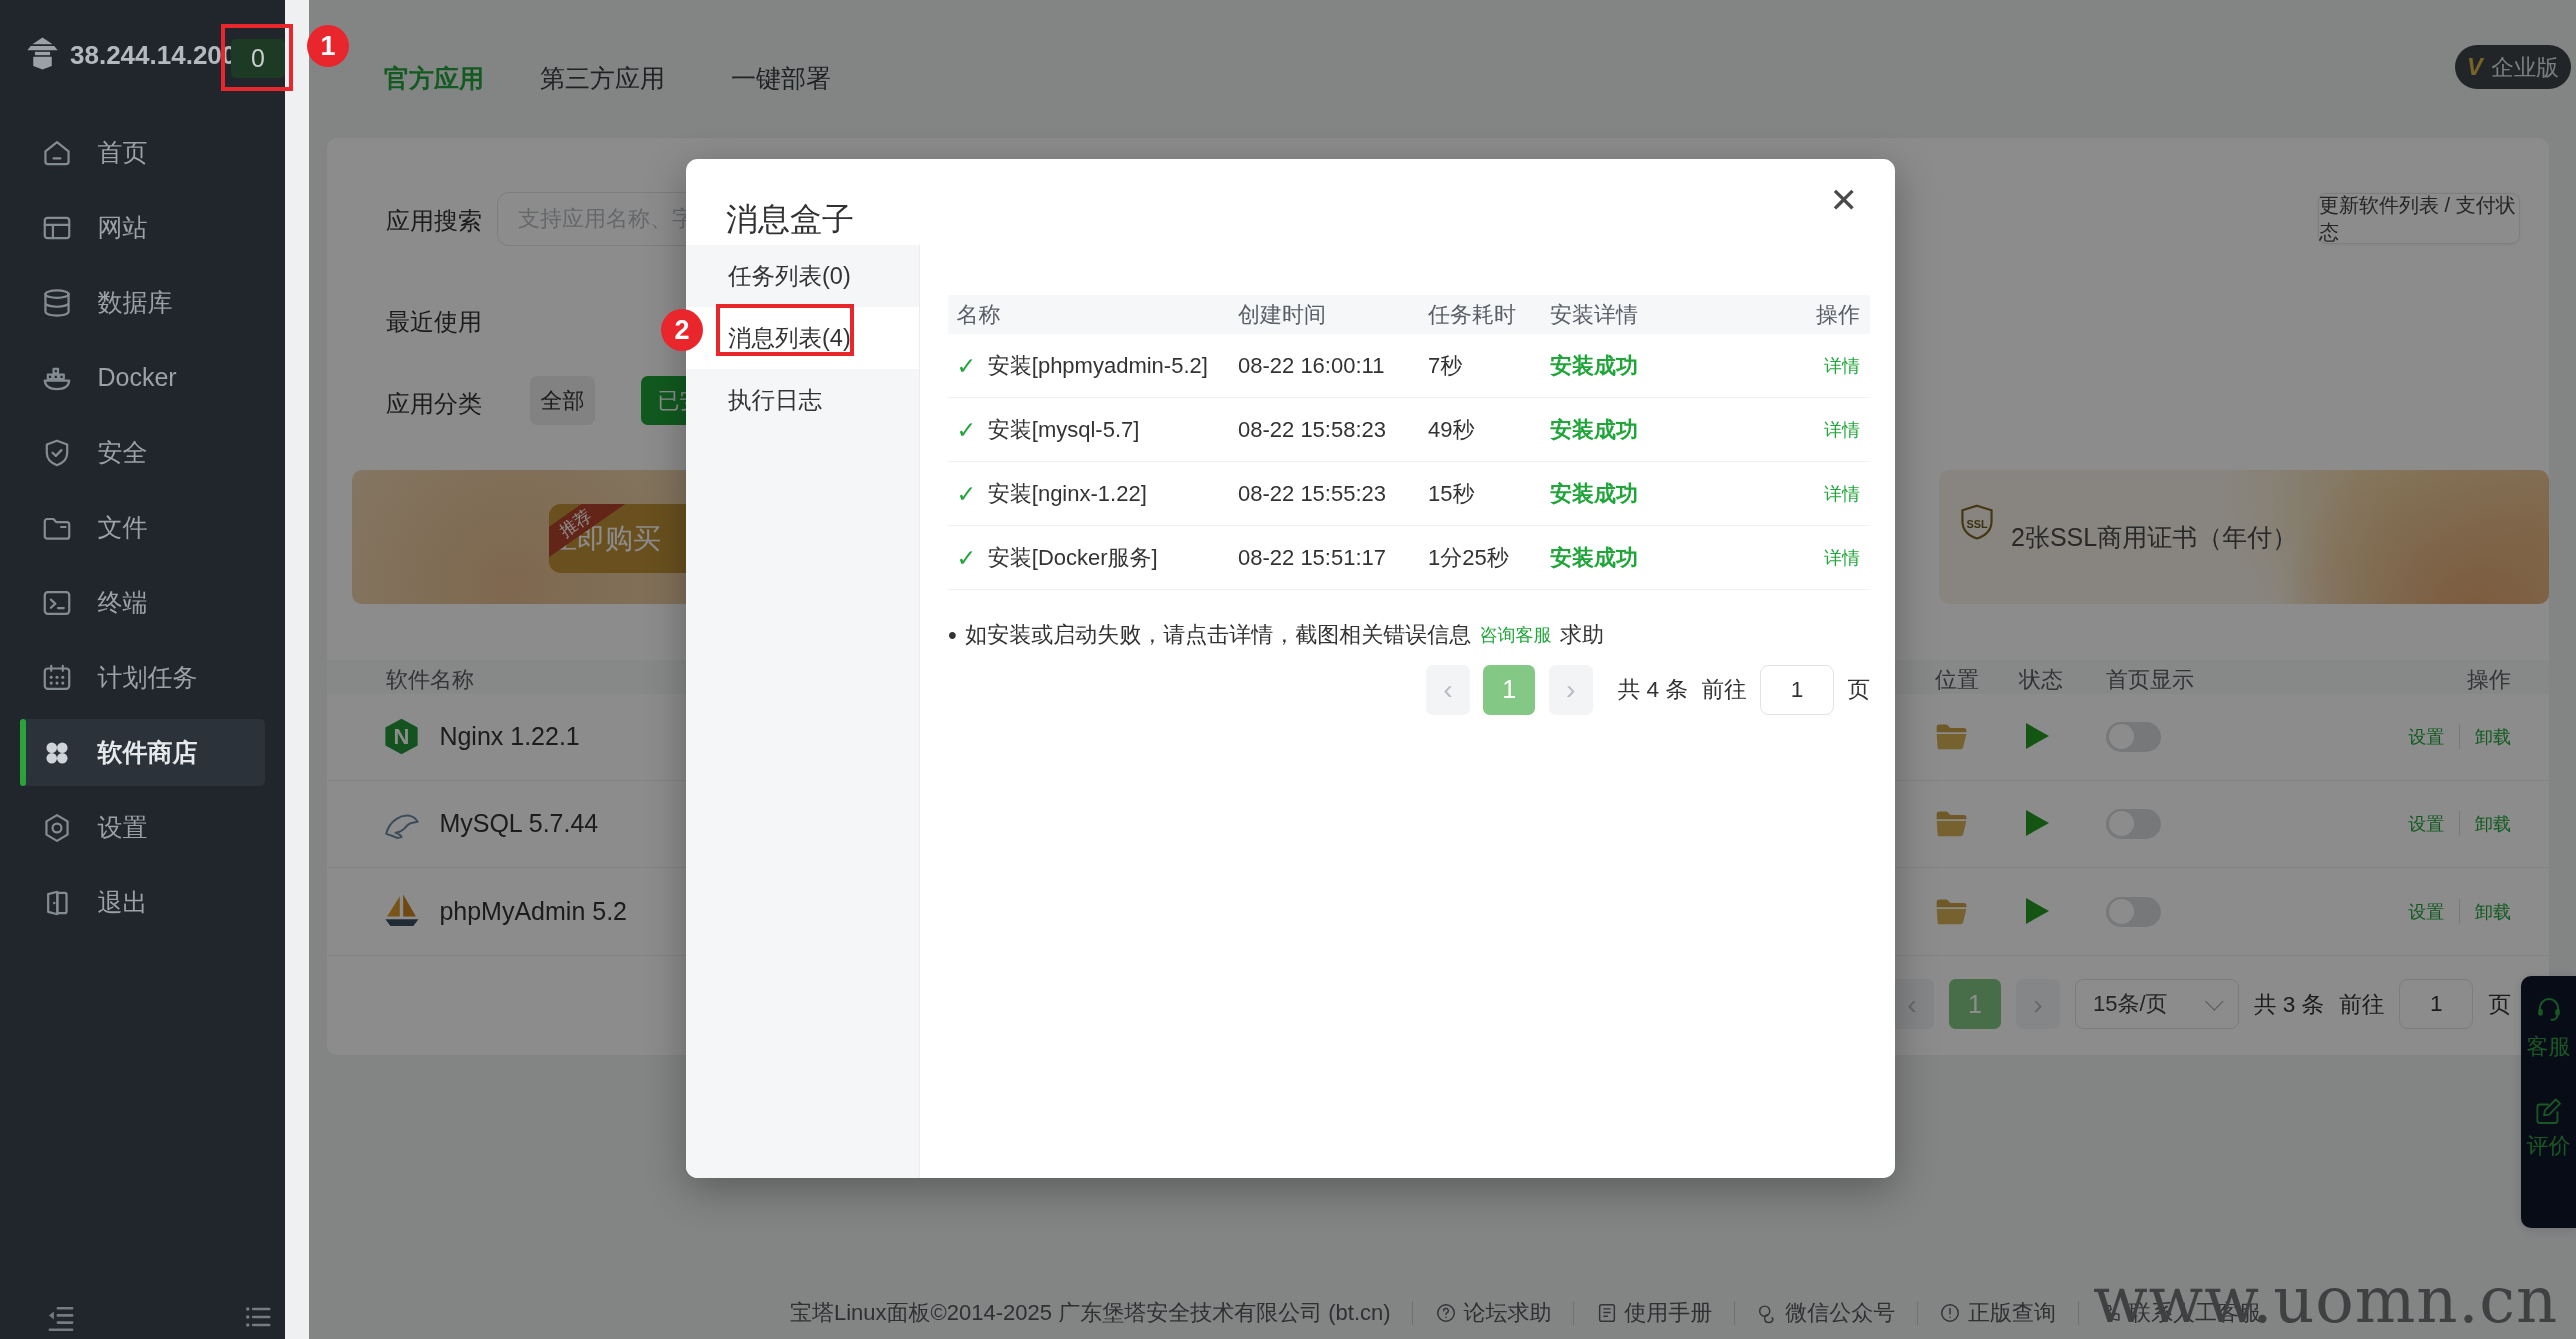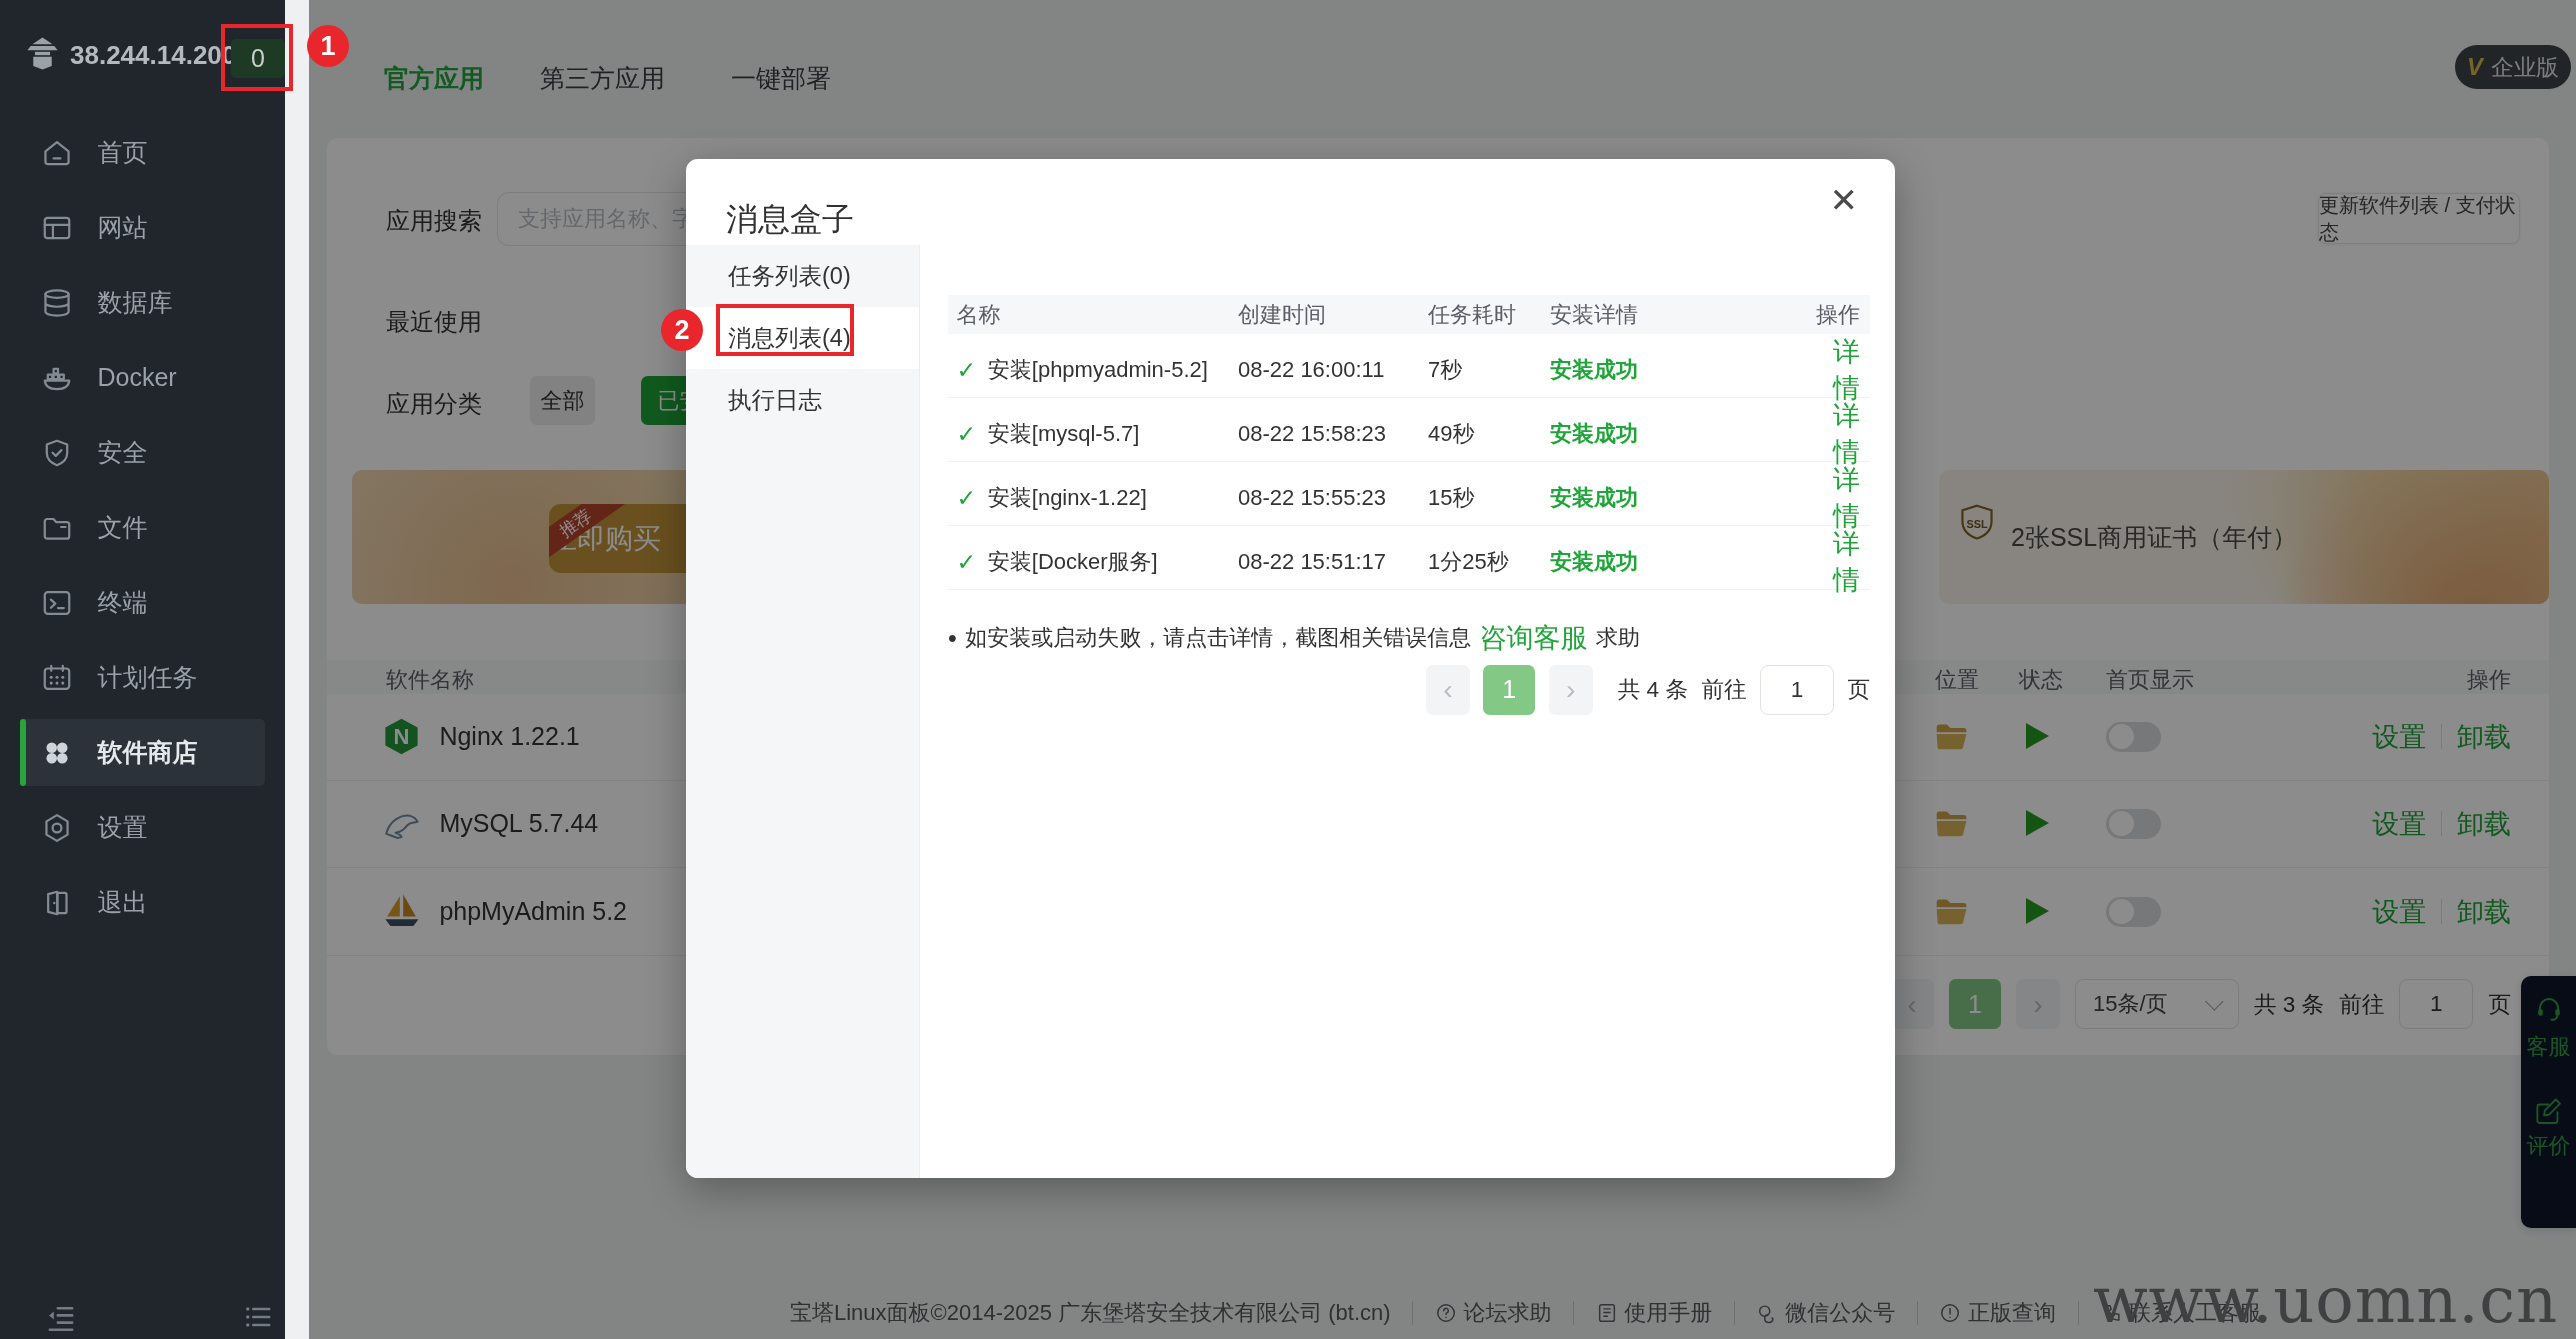--- a/index.html
+++ b/index.html
@@ -67,21 +67,21 @@
   .soft-row{position:absolute;left:0;width:100%;height:87px;border-bottom:0.8px solid #efefef;}
   .soft-name{position:absolute;left:55px;top:0;height:87px;display:flex;align-items:center;gap:18.4px;font-size:25px;color:#333;}
   .soft-icon{width:39px;height:39px;position:relative;flex:0 0 39px;}
   .nginx-letter{position:absolute;left:0;top:0;width:39px;height:39px;display:flex;align-items:center;justify-content:center;
                 color:#fff;font-weight:bold;font-size:22px;}
   .cell-folder{position:absolute;left:1608px;top:28.5px;width:34px;height:28.5px;}
   .cell-play{position:absolute;left:1699px;top:30px;width:0;height:0;border-left:23.5px solid #259b24;border-top:13.4px solid transparent;border-bottom:13.4px solid transparent;cursor:pointer;}
   .toggle{position:absolute;left:1779px;top:28.5px;width:55px;height:30px;background:#d7dbdf;border-radius:15px;cursor:pointer;}
   .toggle::after{content:"";position:absolute;left:2.5px;top:2.5px;width:25px;height:25px;background:#fff;border-radius:50%;}
   .row-actions{position:absolute;right:38px;top:0;height:87px;display:flex;align-items:center;gap:15px;}
-  .green-link{color:#20a53a;font-size:27px;cursor:pointer;}
+  .green-link{color:#20a53a;font-size:18px;cursor:pointer;}
   .v-divider{width:0.8px;height:25px;background:#dcdfe3;}
 
   .pager{position:absolute;right:38px;top:839px;height:54px;display:flex;align-items:center;gap:15px;}
   .pg-btn{width:44px;height:50px;background:#f3f4f6;border-radius:6.7px;display:flex;align-items:center;justify-content:center;
           font-size:28.5px;color:#b8bcc2;cursor:pointer;}
   .pg-cur{width:52px;height:50px;background:#84c885;border-radius:6.7px;display:flex;align-items:center;justify-content:center;
           font-size:25px;color:#fff;cursor:pointer;}
   .pg-select{width:164px;height:50px;border:0.8px solid #dfe2e6;border-radius:8.4px;display:flex;align-items:center;
              justify-content:space-between;padding:0 17px;box-sizing:border-box;font-size:22px;color:#444;cursor:pointer;background:#fff;}
   .chev-down{width:11.7px;height:11.7px;border-right:1.7px solid #9aa0a6;border-bottom:1.7px solid #9aa0a6;transform:rotate(45deg);margin-top:-5px;}

